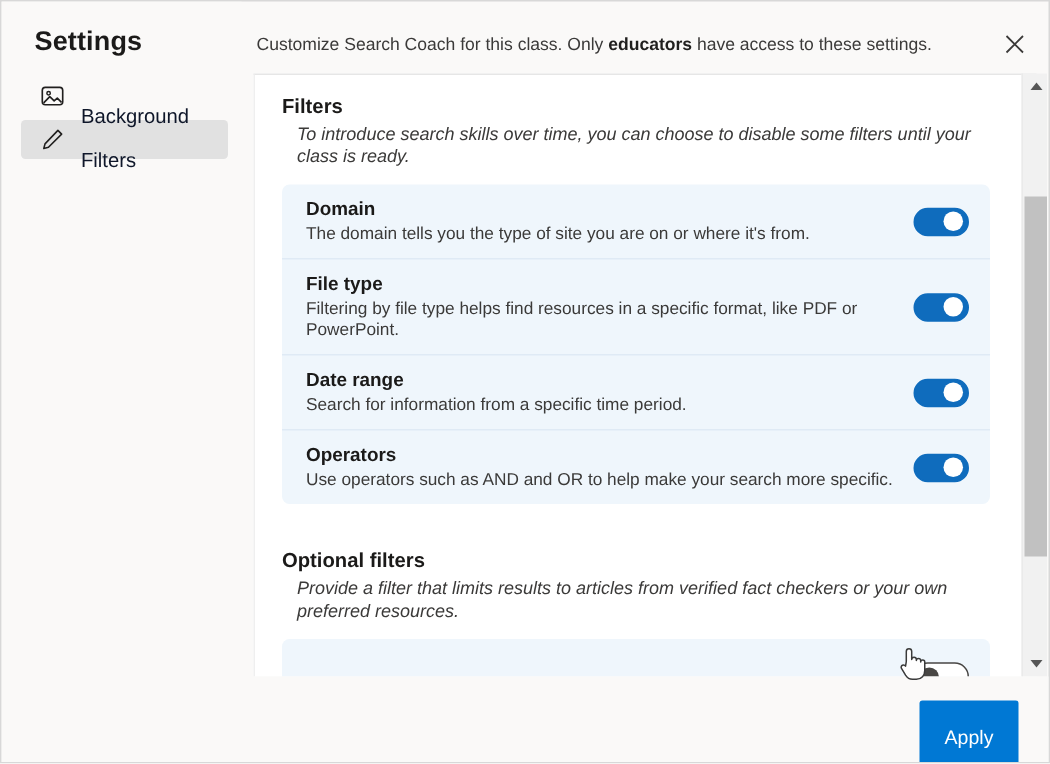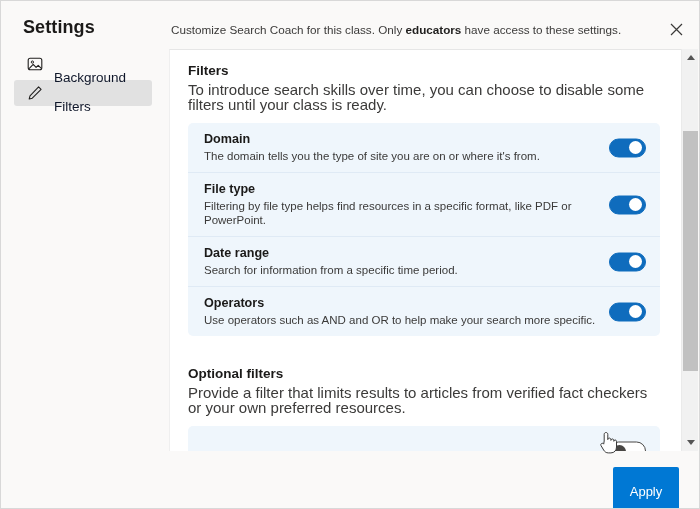--- a/index.html
+++ b/index.html
@@ -123,25 +123,26 @@
     padding: 0 0 0 0;
   }
 
   .section-title {
     font-size: 13.5px;
     font-weight: bold;
     color: #1b1a19;
     margin: 13px 0 0 18px;
   }
   .section-desc {
-    font-size: 15px;
+    font-size: 12px;
     color: #3b3a39;
-    margin: 4px 0 0 18px;
+    margin: 4px 0 0 28px;
     line-height: 15px;
     width: 470px;
+    font-style: italic;
   }
 
   .card {
     margin: 11px 0 0 18px;
     width: 472px;
     background: #eff6fc;
     border-radius: 5px;
     box-sizing: border-box;
     overflow: hidden;
   }

